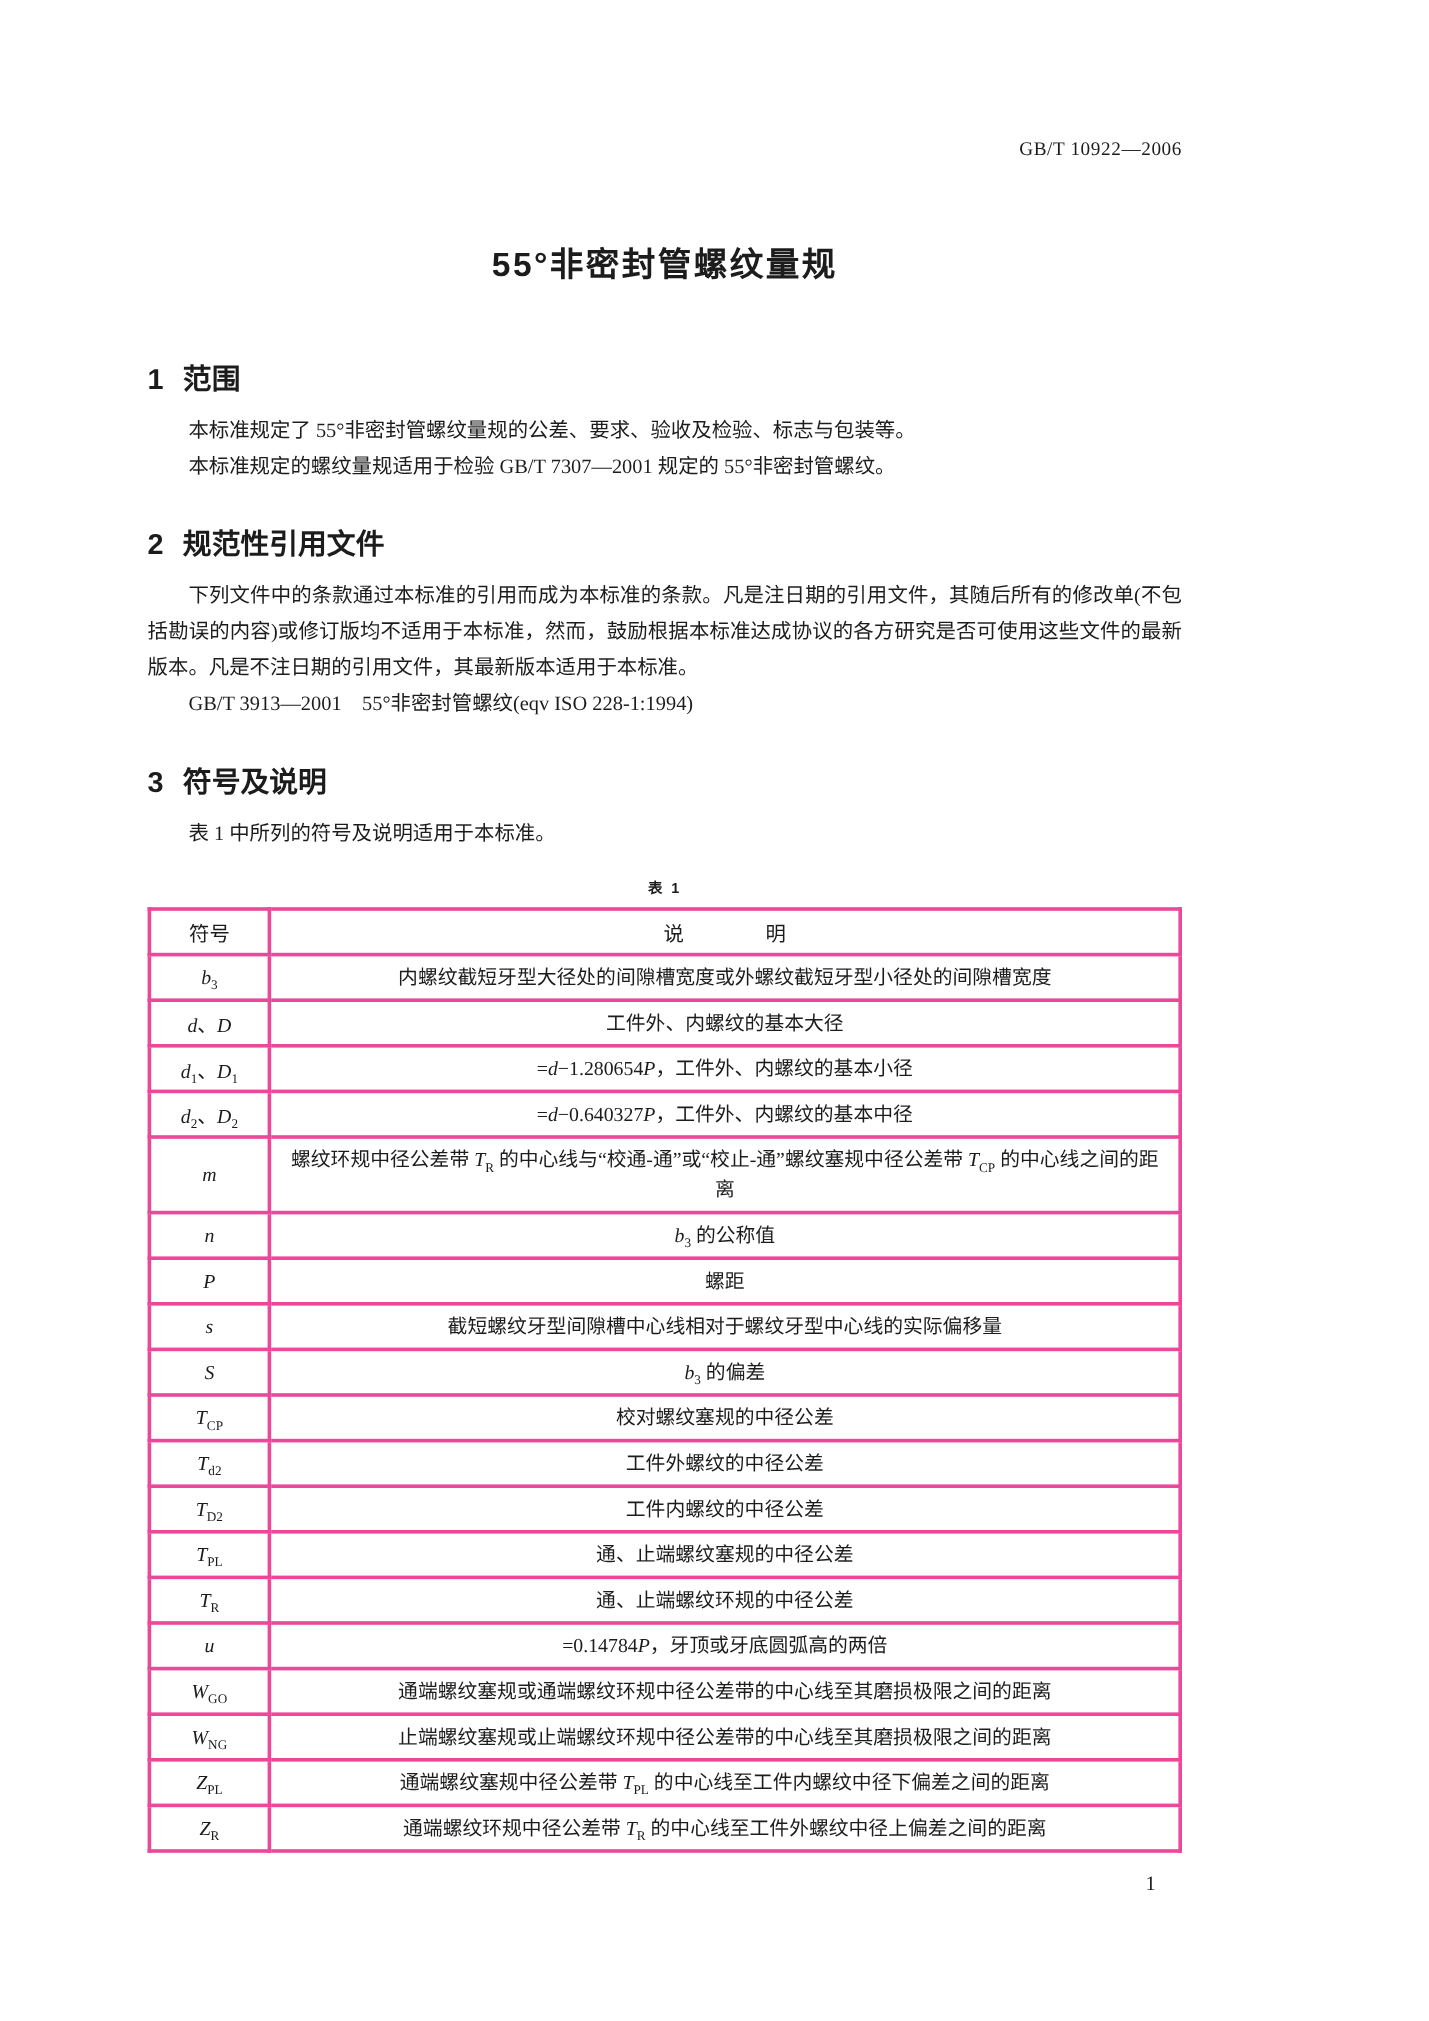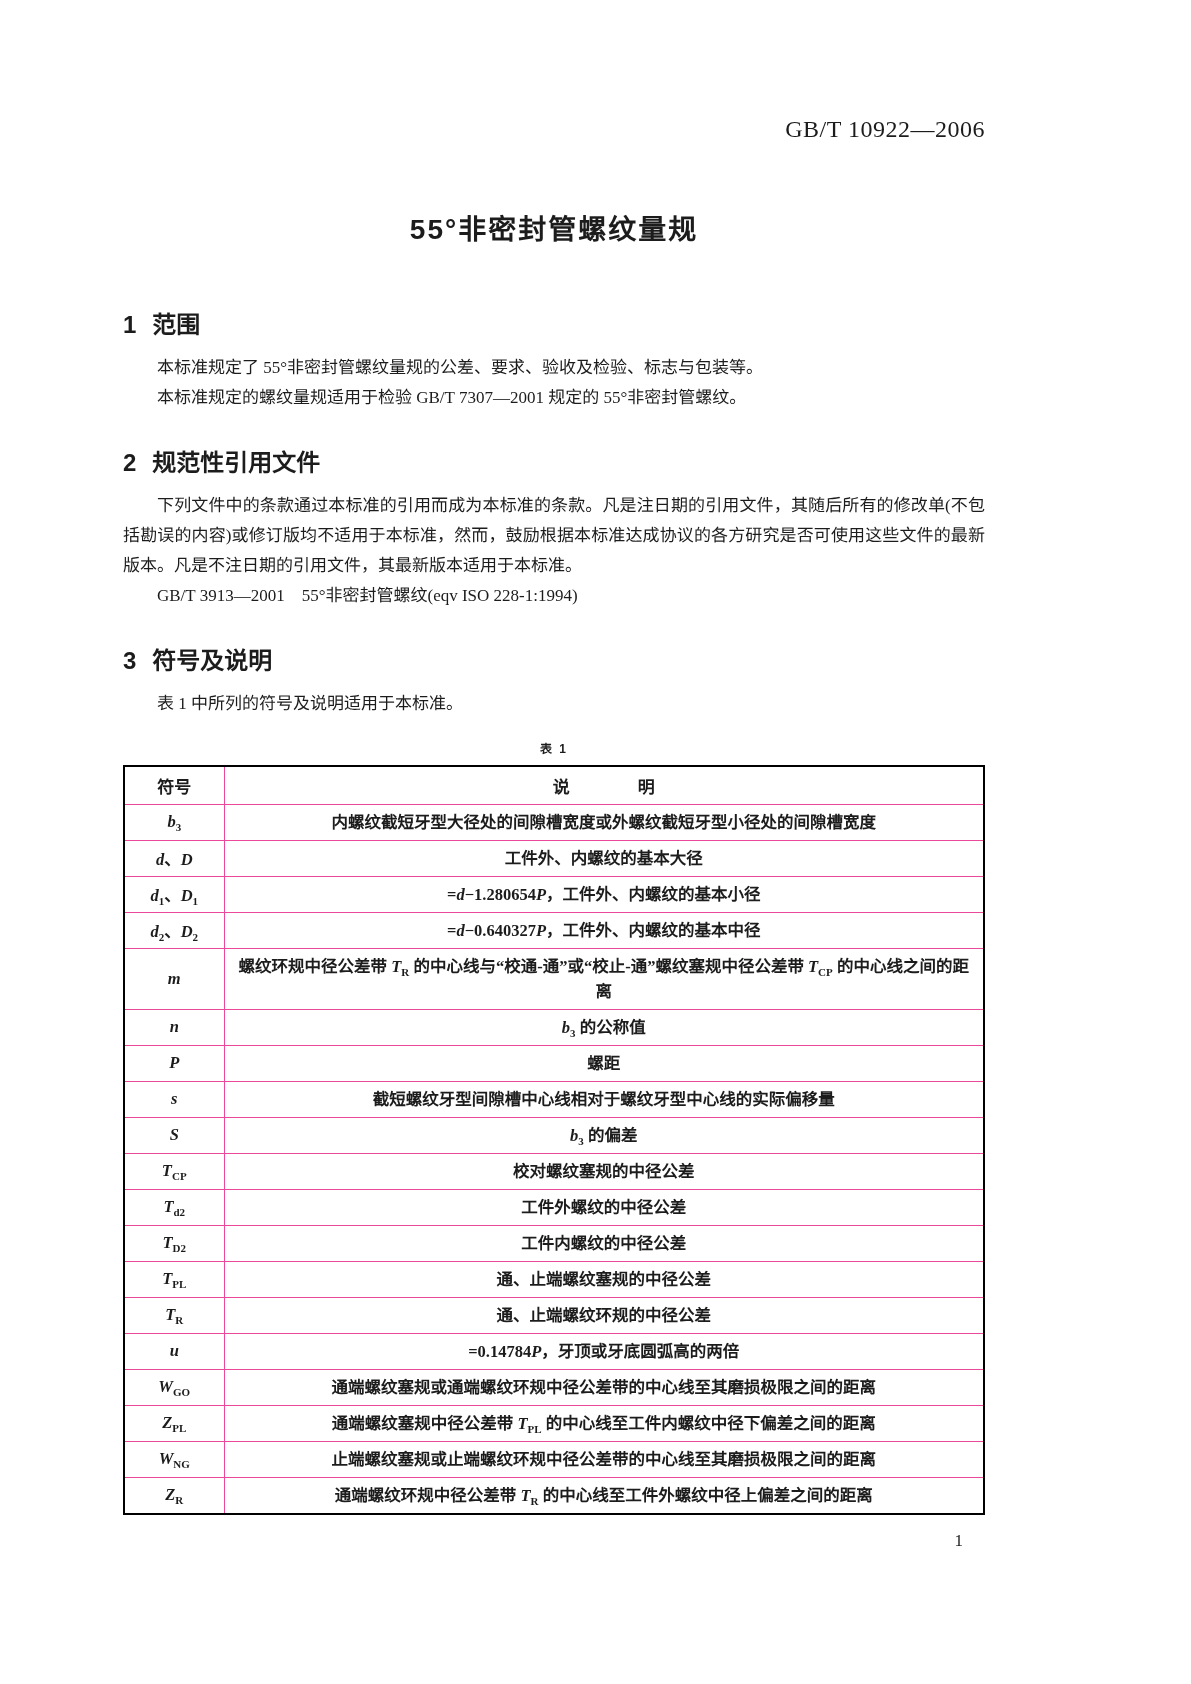--- a/index.html
+++ b/index.html
@@ -10,21 +10,21 @@
     color:#1c1c1c;
     font-family:"Liberation Serif","DejaVu Serif",serif;
     overflow:hidden;
     position:relative;
   }
   .content { padding:0 206px 0 123px; }
 
   .doc-number {
     padding-top:116px;
     text-align:right;
-    font-size:24px;
+    font-size:16px;
     letter-spacing:0.5px;
   }
 
   .doc-title {
     margin-top:64px;
     text-align:center;
     font-family:"Liberation Sans","DejaVu Sans",sans-serif;
     font-weight:700;
     font-size:28px;
     letter-spacing:2px;
@@ -57,22 +57,22 @@
     letter-spacing:2px;
   }
 
   table.symbols {
     width:100%;
     border-collapse:collapse;
     border:2px solid #000;
     font-size:16.5px;
   }
   table.symbols th, table.symbols td {
-    border:1px solid #ec4899;
-    font-weight:700;
+    border:3px solid #ec4899;
+    font-weight:400;
   }
   table.symbols th {
     height:38px;
     font-size:17px;
     text-align:center;
   }
   table.symbols td.col-symbol {
     width:100px;
     text-align:center;
     height:35px;
@@ -194,28 +194,28 @@
           </tr>
           <tr>
             <td class="col-symbol"><i>u</i></td>
             <td class="col-desc">=0.14784<i>P</i>，牙顶或牙底圆弧高的两倍</td>
           </tr>
           <tr>
             <td class="col-symbol"><i>W</i><sub>GO</sub></td>
             <td class="col-desc">通端螺纹塞规或通端螺纹环规中径公差带的中心线至其磨损极限之间的距离</td>
           </tr>
           <tr>
+            <td class="col-symbol"><i>W</i><sub>NG</sub></td>
+            <td class="col-desc">止端螺纹塞规或止端螺纹环规中径公差带的中心线至其磨损极限之间的距离</td>
+          </tr>
+          <tr>
             <td class="col-symbol"><i>Z</i><sub>PL</sub></td>
             <td class="col-desc">通端螺纹塞规中径公差带 <i>T</i><sub>PL</sub> 的中心线至工件内螺纹中径下偏差之间的距离</td>
           </tr>
           <tr>
-            <td class="col-symbol"><i>W</i><sub>NG</sub></td>
-            <td class="col-desc">止端螺纹塞规或止端螺纹环规中径公差带的中心线至其磨损极限之间的距离</td>
-          </tr>
-          <tr>
             <td class="col-symbol"><i>Z</i><sub>R</sub></td>
             <td class="col-desc">通端螺纹环规中径公差带 <i>T</i><sub>R</sub> 的中心线至工件外螺纹中径上偏差之间的距离</td>
           </tr>
         </tbody>
     </table>
 
     <div class="page-number">1</div>
 
   </div>
 </div>

